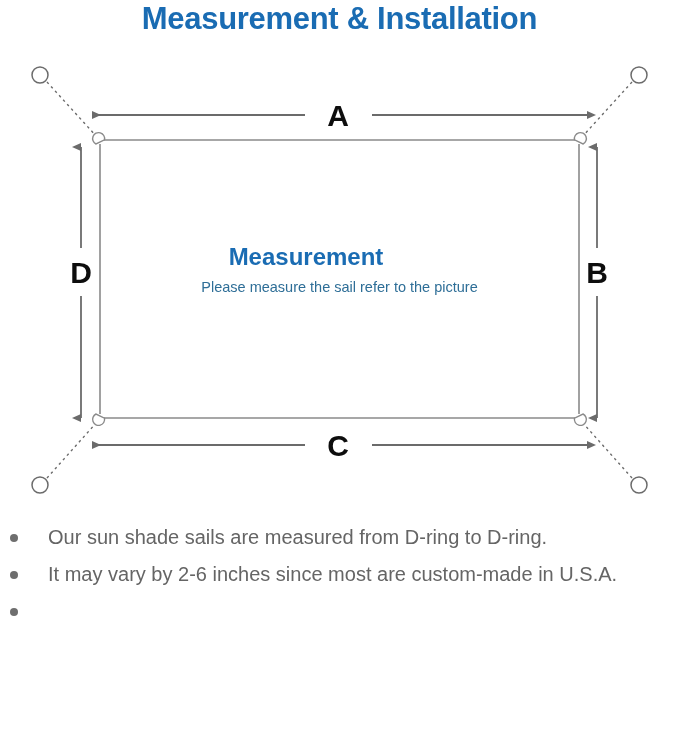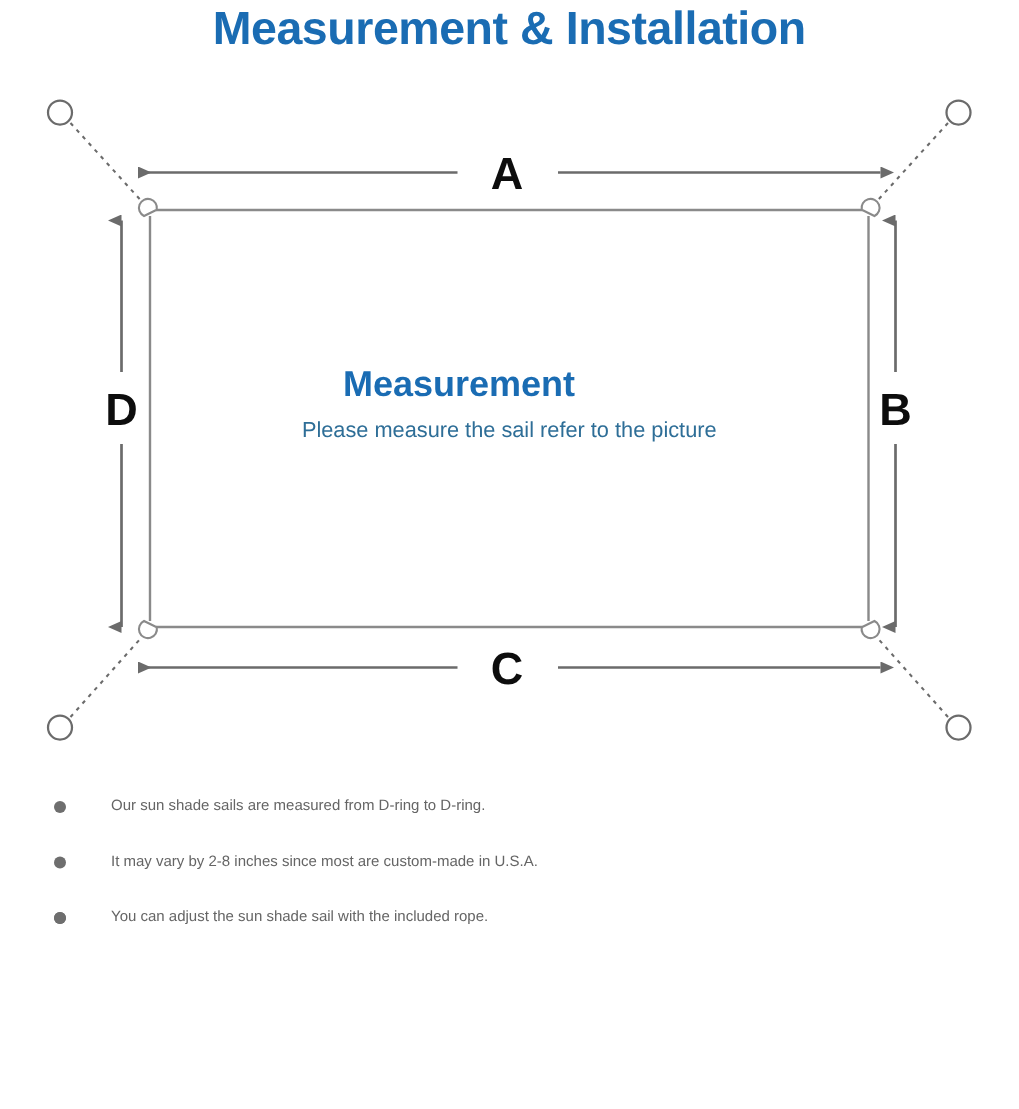--- a/index.html
+++ b/index.html
@@ -72,24 +72,23 @@
     top: 527px;
     left: 0;
     width: 679px;
   }
   .note {
     position: relative;
     padding-left: 48px;
     padding-right: 8px;
     margin-bottom: 16px;
     color: #656565;
-    font-size: 10px;
+    font-size: 20px;
     line-height: 21px;
     font-family: "Liberation Sans", sans-serif;
-    margin-left: 26px;
   }
   .note .dot {
     position: absolute;
     left: 10px;
     top: 7px;
     width: 8px;
     height: 8px;
     border-radius: 50%;
     background: #6e6e6e;
   }
@@ -182,22 +181,18 @@
 <div class="center-title">Measurement</div>
 <div class="center-sub">Please measure the sail refer to the picture</div>
 
 <div class="notes">
   <div class="note">
     <span class="dot"></span>
     <span>Our sun shade sails are measured from D-ring to D-ring.</span>
   </div>
   <div class="note">
     <span class="dot"></span>
-    <span>It may vary by 2-8 inches since most are custom-made in U.S.A.</span>
+    <span>It may vary by 2-6 inches since most are custom-made in U.S.A.</span>
   </div>
   <div class="note">
     <span class="dot"></span>
   </div>
-  <div class="note">
-    <span class="dot"></span>
-    <span>You can adjust the sun shade sail with the included rope.</span>
-  </div>
 </div>
 
 </body></html>

